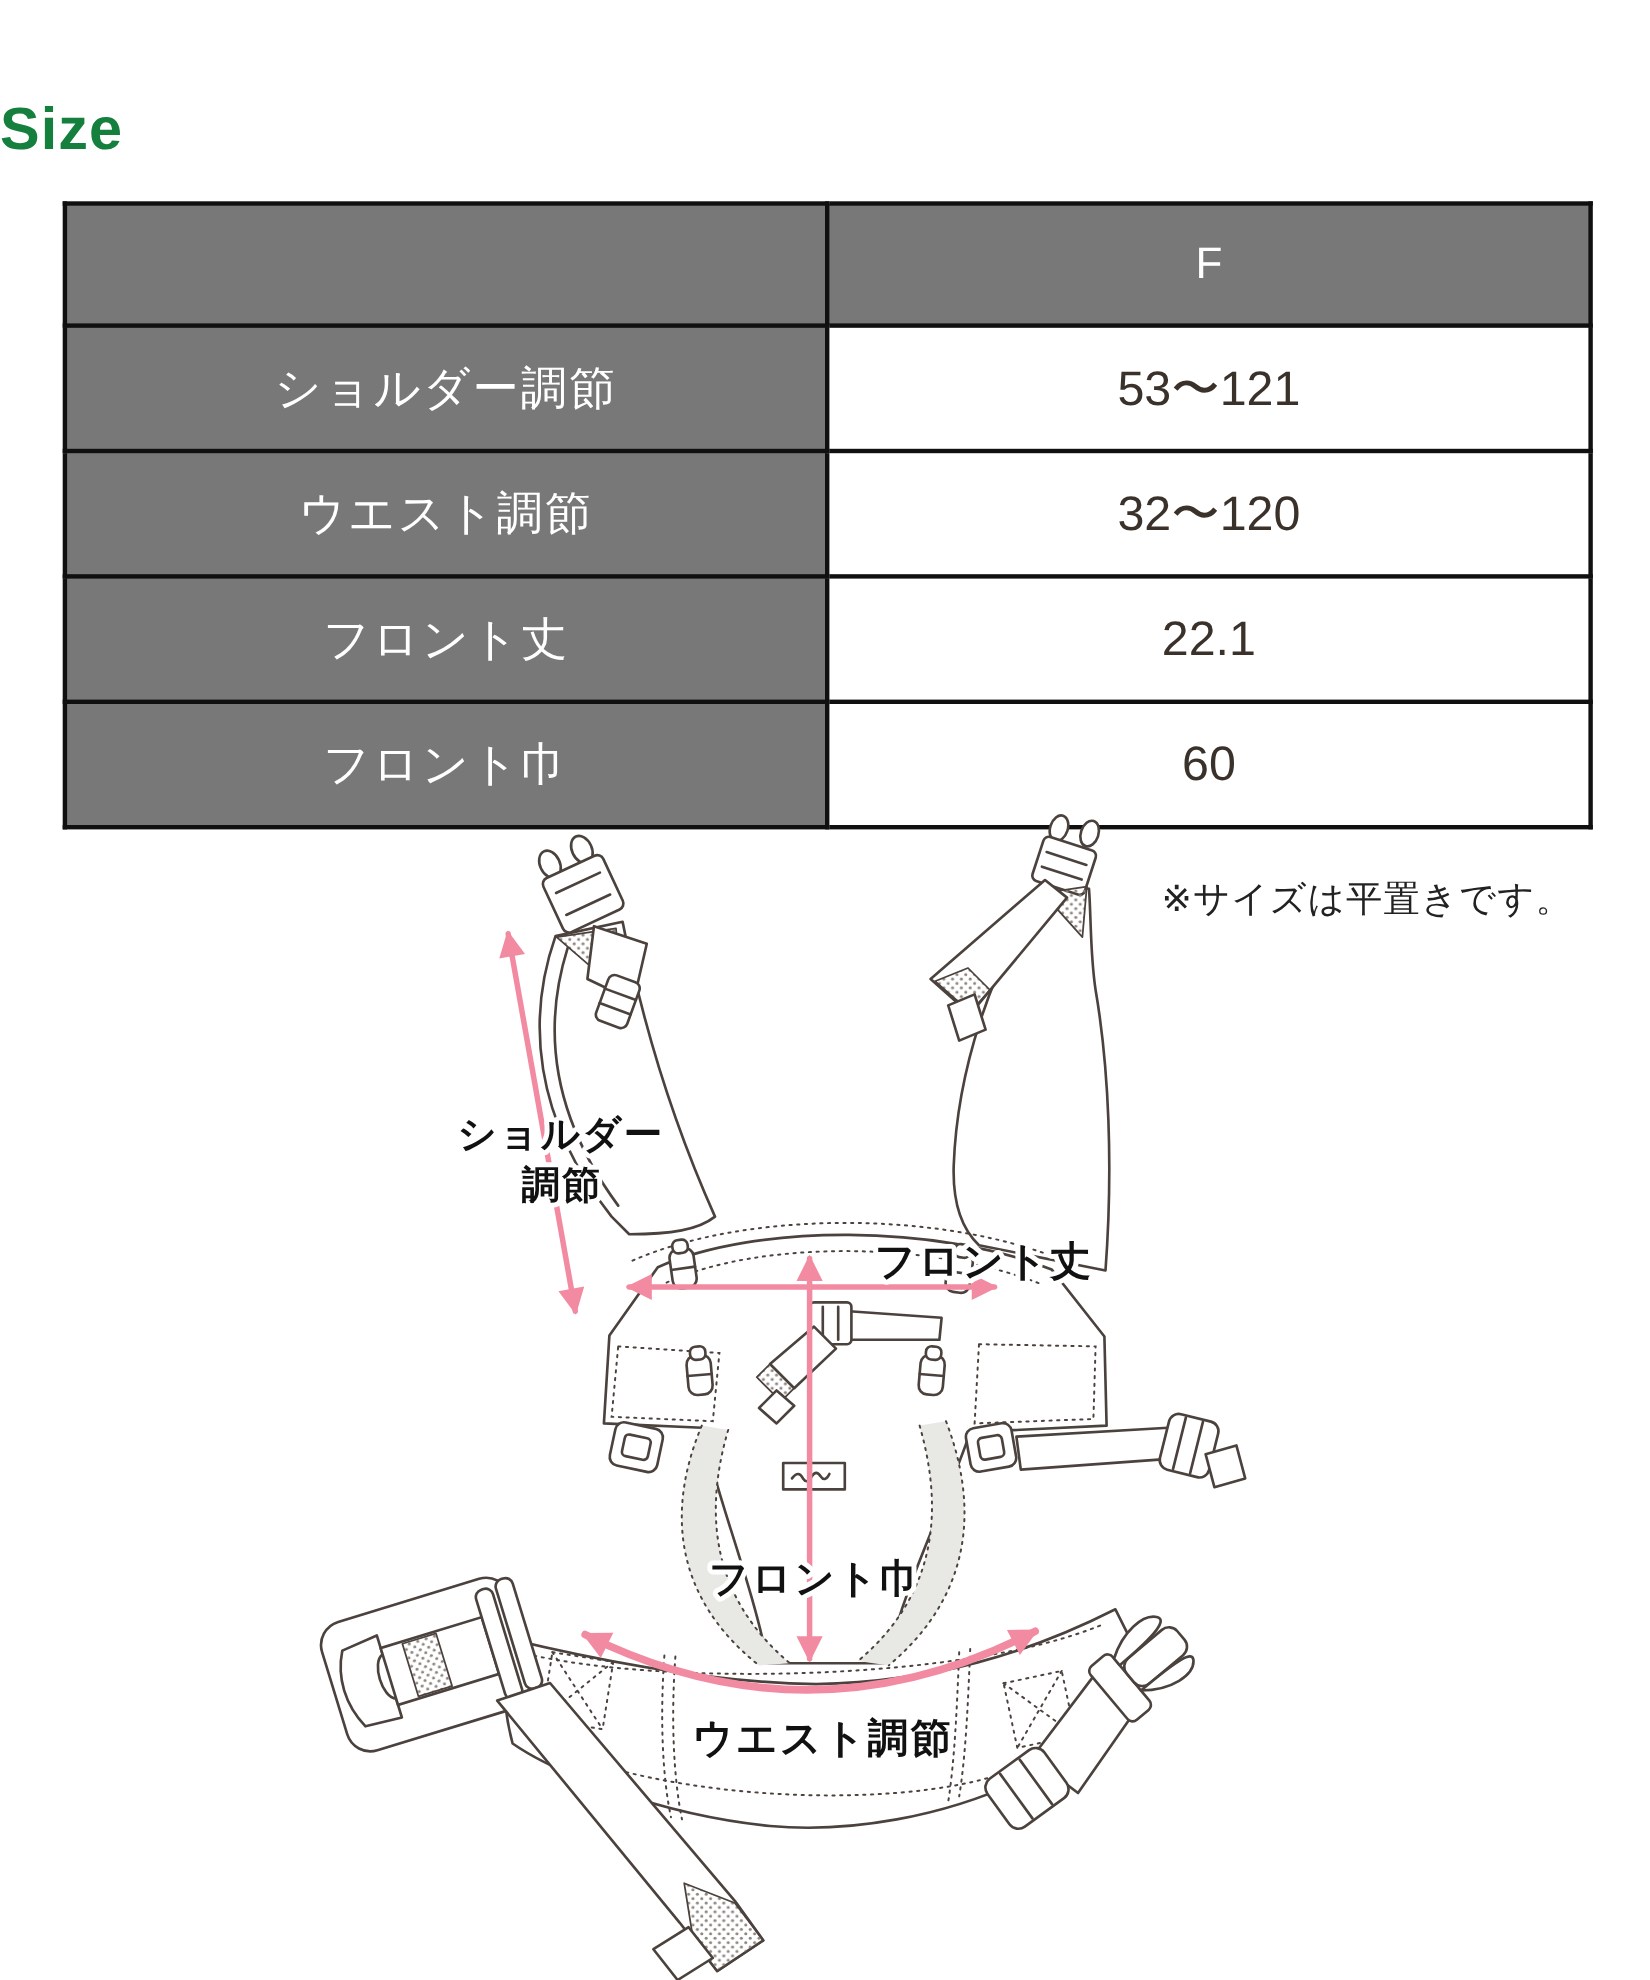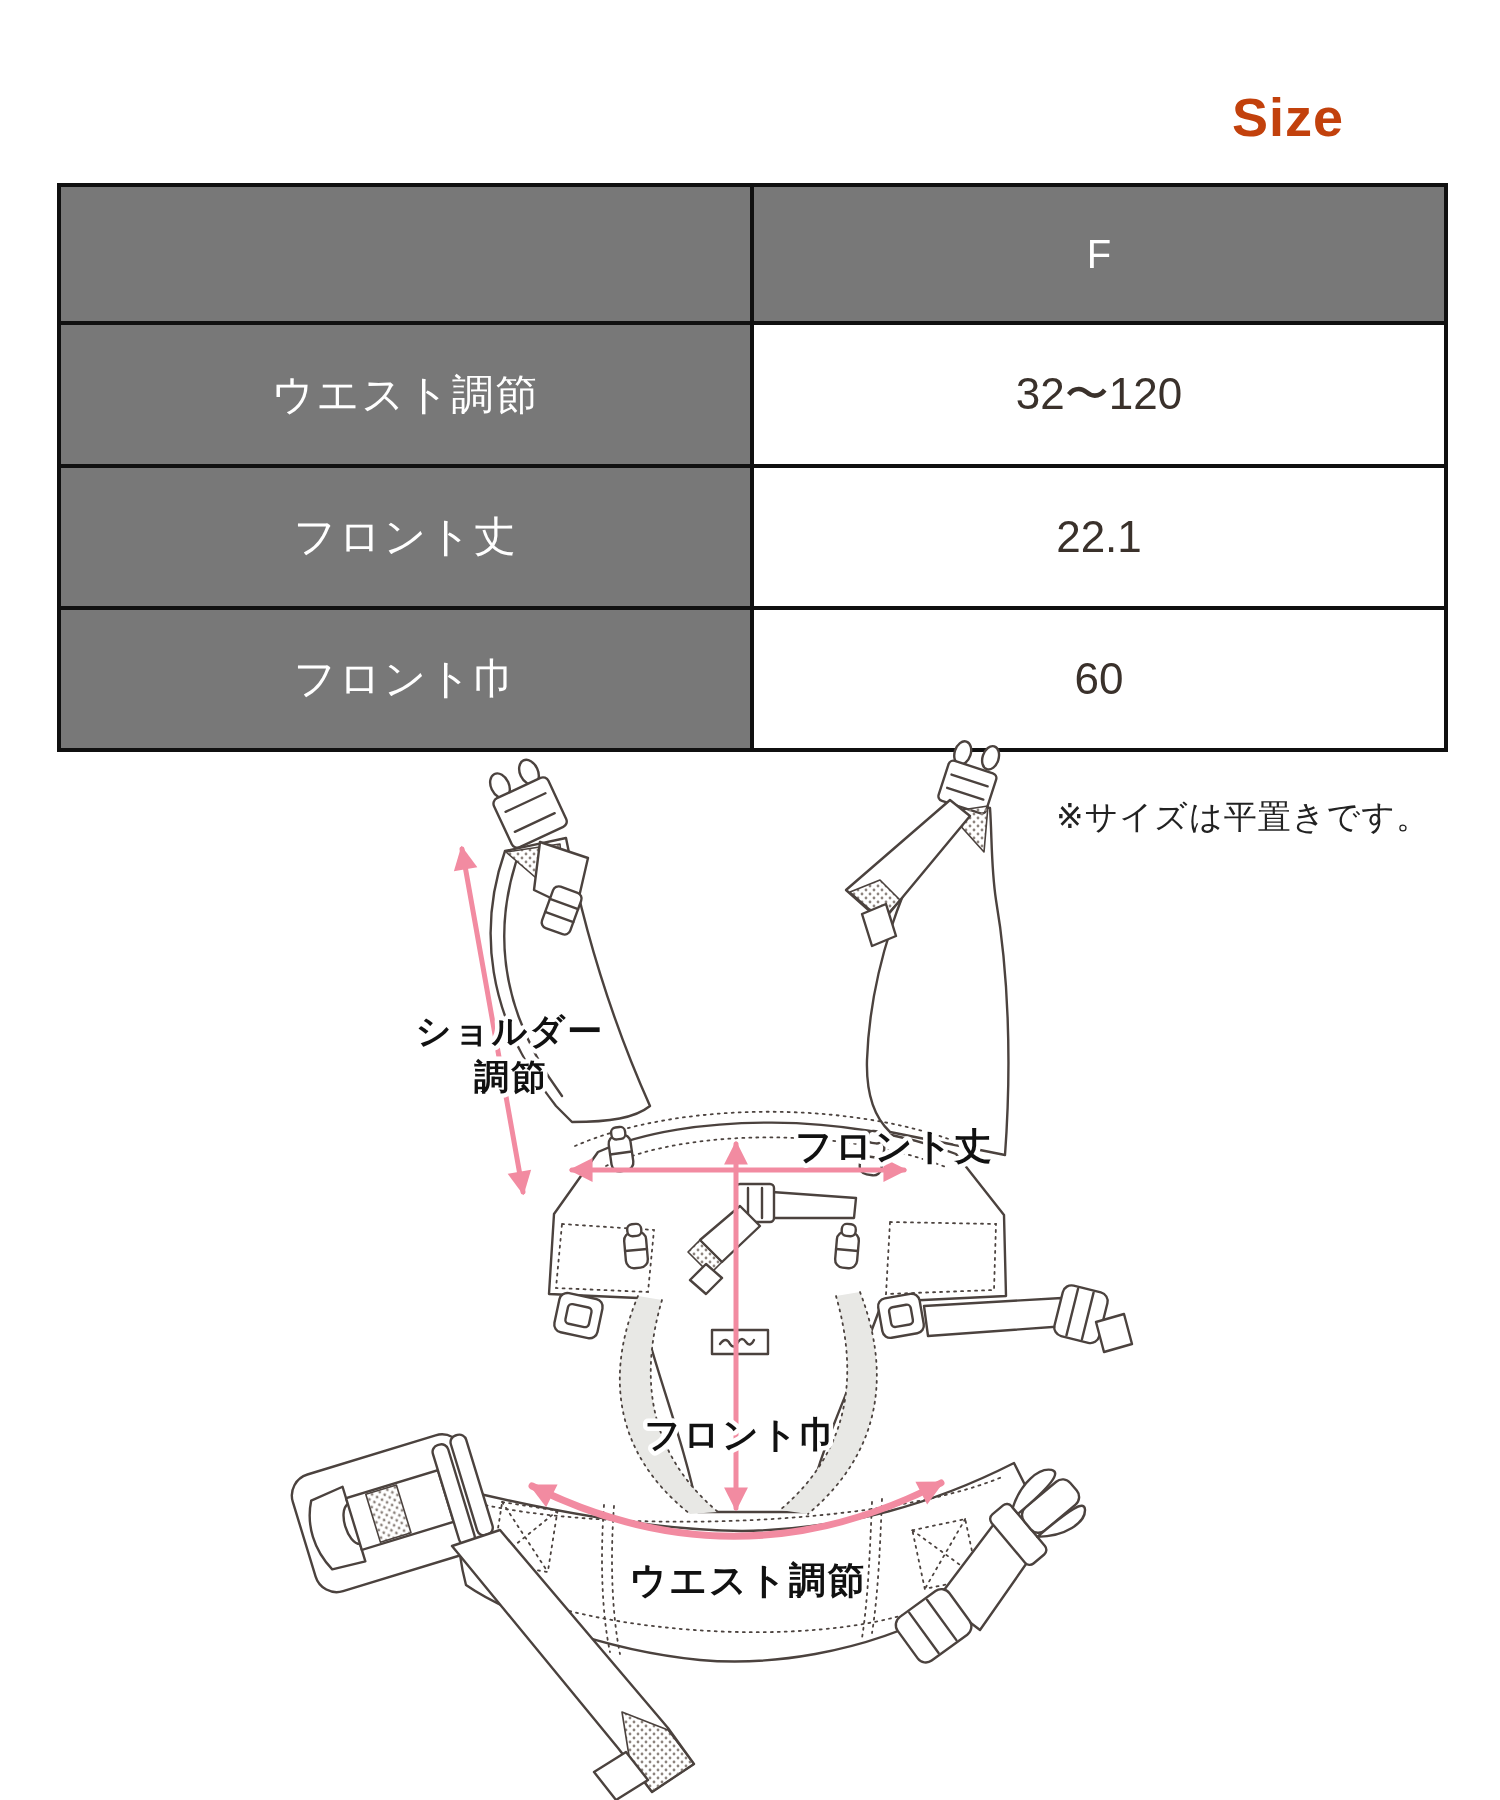--- a/index.html
+++ b/index.html
@@ -2,21 +2,21 @@
 <html style="--pink: #f28ba1;"><head>
 <meta charset="utf-8">
 <style>
   html,body{margin:0;padding:0;}
   body{
     width:1500px;height:1800px;position:relative;background:#ffffff;
     font-family:"Liberation Sans","DejaVu Sans",sans-serif;overflow:hidden;
   }
   .page-title{
     position:absolute;top:86px;left:0;width:1344px;margin:0;
-    text-align:right;font-size:54px;font-weight:bold;color:#c2410c;
+    text-align:left;font-size:54px;font-weight:bold;color:#15803d;
     letter-spacing:1px;
   }
   table.size-table{
     position:absolute;left:57px;top:183px;width:1391px;height:569px;
     border-collapse:collapse;table-layout:fixed;
   }
   table.size-table td{
     border:4px solid #101010;text-align:center;vertical-align:middle;
     padding:0;
   }
@@ -50,20 +50,24 @@
 
 <table class="size-table">
   <colgroup>
       <col class="c1">
       <col>
     </colgroup>
   <tbody>
       <tr class="hdr">
     <td class="gray"></td>
     <td class="hdrcell">F</td>
+  </tr>
+  <tr class="row">
+    <td class="gray">ショルダー調節</td>
+    <td class="val">53〜121</td>
   </tr>
   <tr class="row">
     <td class="gray">ウエスト調節</td>
     <td class="val">32〜120</td>
   </tr>
   <tr class="row">
     <td class="gray">フロント丈</td>
     <td class="val">22.1</td>
   </tr>
   <tr class="row">

